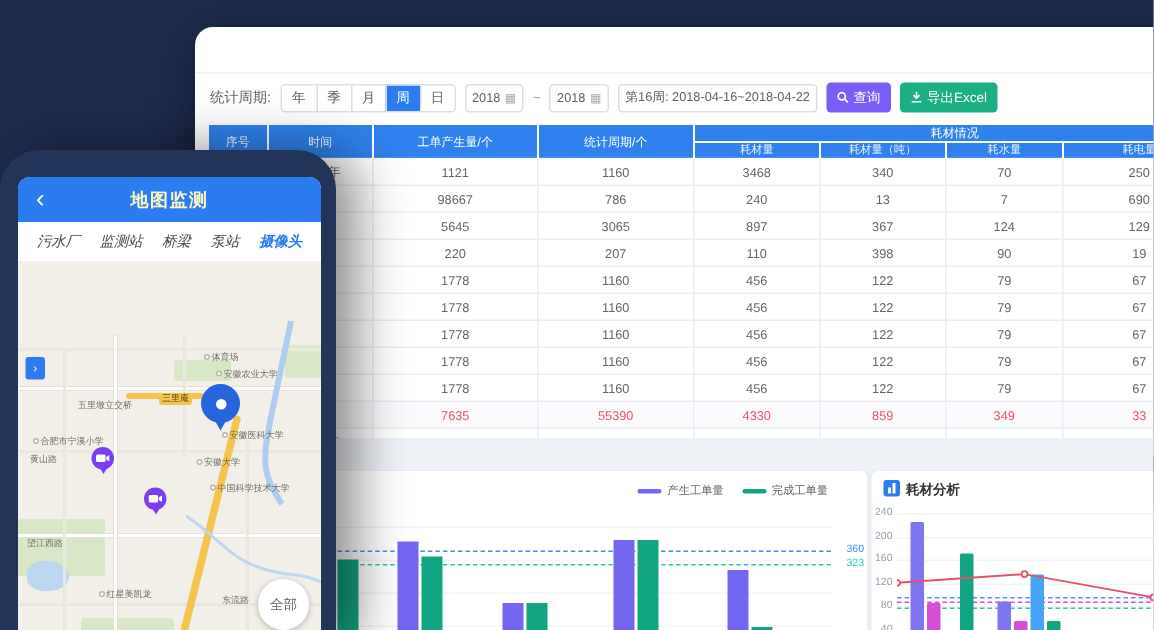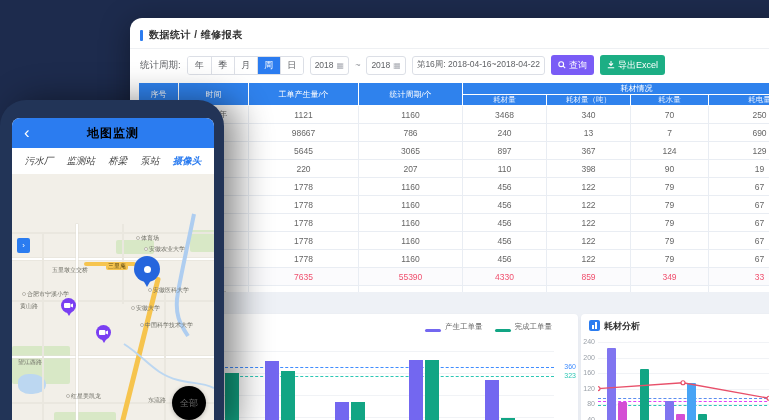--- a/index.html
+++ b/index.html
@@ -39,21 +39,21 @@
   table.report tbody td { font-size:8.5px; color:#666; height:18px; background:#fff; }
   table.report tr.total td { color:#f0506e; background:#fbfbfd; }
   table.report tr.avg td { color:#666; background:#fff; }
 
   
   .charts-strip { position:absolute; left:0; top:274px; width:700px; height:230px; background:#eef1f6; }
   .chart-card { position:absolute; background:#fff; border-radius:4px; box-shadow:0 1px 3px rgba(30,40,90,.06); overflow:hidden; }
   #left-card  { left:70px;  top:22px; width:378px; height:135px; }
   #right-card { left:451px; top:22px; width:330px; height:135px; }
   .legend { position:absolute; right:26px; top:8px; display:flex; gap:12px; align-items:center; }
-  .legend-item { display:flex; align-items:flex-end; gap:4px; }
+  .legend-item { display:flex; align-items:center; gap:4px; }
   .legend-swatch { width:16px; height:3px; border-radius:2px; }
   .legend-label { font-size:7.5px; color:#666; }
   .plot { position:absolute; background:#fff; }
   #left-plot { left:10px; top:26px; width:344px; height:109px; }
   .gridline { position:absolute; left:0; width:100%; height:1px; background:#f1f3f6; }
   .refline { position:absolute; left:0; width:100%; height:0; border-top:1px dashed; }
   .ref-label { position:absolute; font-size:7px; }
   .bar { position:absolute; bottom:0; }
   .card-title { position:absolute; left:8px; top:6px; display:flex; align-items:flex-start; gap:4px; }
   .title-icon { width:11px; height:11px; background:#2b7cf0; border-radius:2px; display:flex; align-items:flex-end; justify-content:center; gap:1px; padding:2px; }
@@ -62,56 +62,52 @@
   #right-plot { left:17px; top:24px; width:300px; height:100px; }
   .ytick { position:absolute; right:286px; font-size:7px; color:#9aa0a8; width:14px; text-align:right; }
 
   
   .phone { position:absolute; left:0px; top:100px; width:224px; height:330px;
            background:#223457; border-radius:26px 26px 0 0; padding:18px 10px 0 12px;
            box-shadow:14px 0 34px rgba(0,0,0,.45); }
   .screen { position:relative; width:202px; height:302px; background:#fff; border-radius:8px 8px 0 0; overflow:hidden; }
   .p-header { position:absolute; left:0; top:0; width:100%; height:30px; background:#2b7cf0; display:flex; align-items:center; justify-content:center; }
   .back-chevron { position:absolute; left:12px; top:2px; color:#fff; font-size:17px; line-height:26px; cursor:pointer; }
-  .p-title { color:#000000; font-size:12px; font-weight:bold; letter-spacing:1px; }
+  .p-title { color:#fef9c3; font-size:12px; font-weight:bold; letter-spacing:1px; }
   .p-tabs { position:absolute; left:0; top:30px; width:100%; height:26px; background:#fff; display:flex; align-items:center; justify-content:space-around; padding:0 6px; }
   .p-tab { font-size:9.5px; color:#454545; cursor:pointer;font-style:italic; }
   .p-tab.active { color:#2b7cf0; font-weight:bold; }
   .map { position:absolute; left:0; top:56px; width:202px; height:246px; background:#f2efe8; overflow:hidden; }
   .park { position:absolute; background:#d8e8c6; border-radius:2px; }
   .water { position:absolute; background:#bcd7f1; border-radius:40% 55% 50% 45%; }
   .road-h { position:absolute; height:2px; background:#fff; box-shadow:0 0 0 .5px #e2dfd6; }
   .road-v { position:absolute; width:2px; background:#fff; box-shadow:0 0 0 .5px #e2dfd6; }
   .road-minor { background:#eae7df; box-shadow:none; }
   .hwy { position:absolute; background:#f6c44e; border-radius:2px; }
   .maplabel { position:absolute; font-size:6px; color:#6f6f66; white-space:nowrap; transform-origin:0 0; }
   .maplabel.chip { background:#f6c44e; color:#5d4a12; padding:0 2px; border-radius:2px; font-size:6px; line-height:8px; }
   .poi-dot { display:inline-block; width:4px; height:4px; border:1px solid #b8b5aa; border-radius:50%; background:#fff; vertical-align:middle; margin-right:1px; }
   .expand-btn { position:absolute; left:5px; top:64px; width:13px; height:15px; background:#2b7cf0; border-radius:2px; color:#fff; font-size:8px; display:flex; align-items:center; justify-content:center; cursor:pointer; }
   .big-pin { position:absolute; left:122px; top:82px; width:26px; height:26px; background:#2565dd; border-radius:50%; display:flex; align-items:center; justify-content:center; cursor:pointer; z-index:3; }
   .big-pin::after { content:""; position:absolute; left:9px; top:24px; border:4px solid transparent; border-top:7px solid #2565dd; }
   .big-pin .dot { width:7px; height:7px; background:#fff; border-radius:50%; }
   .cam-pin { position:absolute; width:15px; height:15px; background:#7a3ff2; border-radius:50%; display:flex; align-items:center; justify-content:center; cursor:pointer; z-index:2; }
   .cam-pin::after { content:""; position:absolute; left:4.5px; top:13px; border:3px solid transparent; border-top:5px solid #7a3ff2; }
-  .all-btn { position:absolute; left:160px; top:212px; width:34px; height:34px; background:#000000; border-radius:50%;
+  .all-btn { position:absolute; left:160px; top:212px; width:34px; height:34px; background:#ffffff; border-radius:50%;
              box-shadow:0 1px 4px rgba(0,0,0,.25); display:flex; align-items:center; justify-content:center;
              font-size:9px; color:#666; cursor:pointer; z-index:4; }
   svg.overlay { position:absolute; left:0; top:0; pointer-events:none; }
 </style>
 </head>
 <body>
 
 <div id="stage">
 
   <div class="desktop">
 
-    <div class="breadcrumb-bar">
-      <span class="crumb-accent"></span>
-      <span class="txt">数据统计 / 维修报表</span>
-    </div>
     <div class="bc-divider"></div>
 
     <div class="filter-bar">
       <span class="filter-label">统计周期:</span>
       <div class="segments" id="segments">
           <div class="seg">年</div>
           <div class="seg">季</div>
           <div class="seg">月</div>
           <div class="seg active">周</div>
           <div class="seg">日</div>

